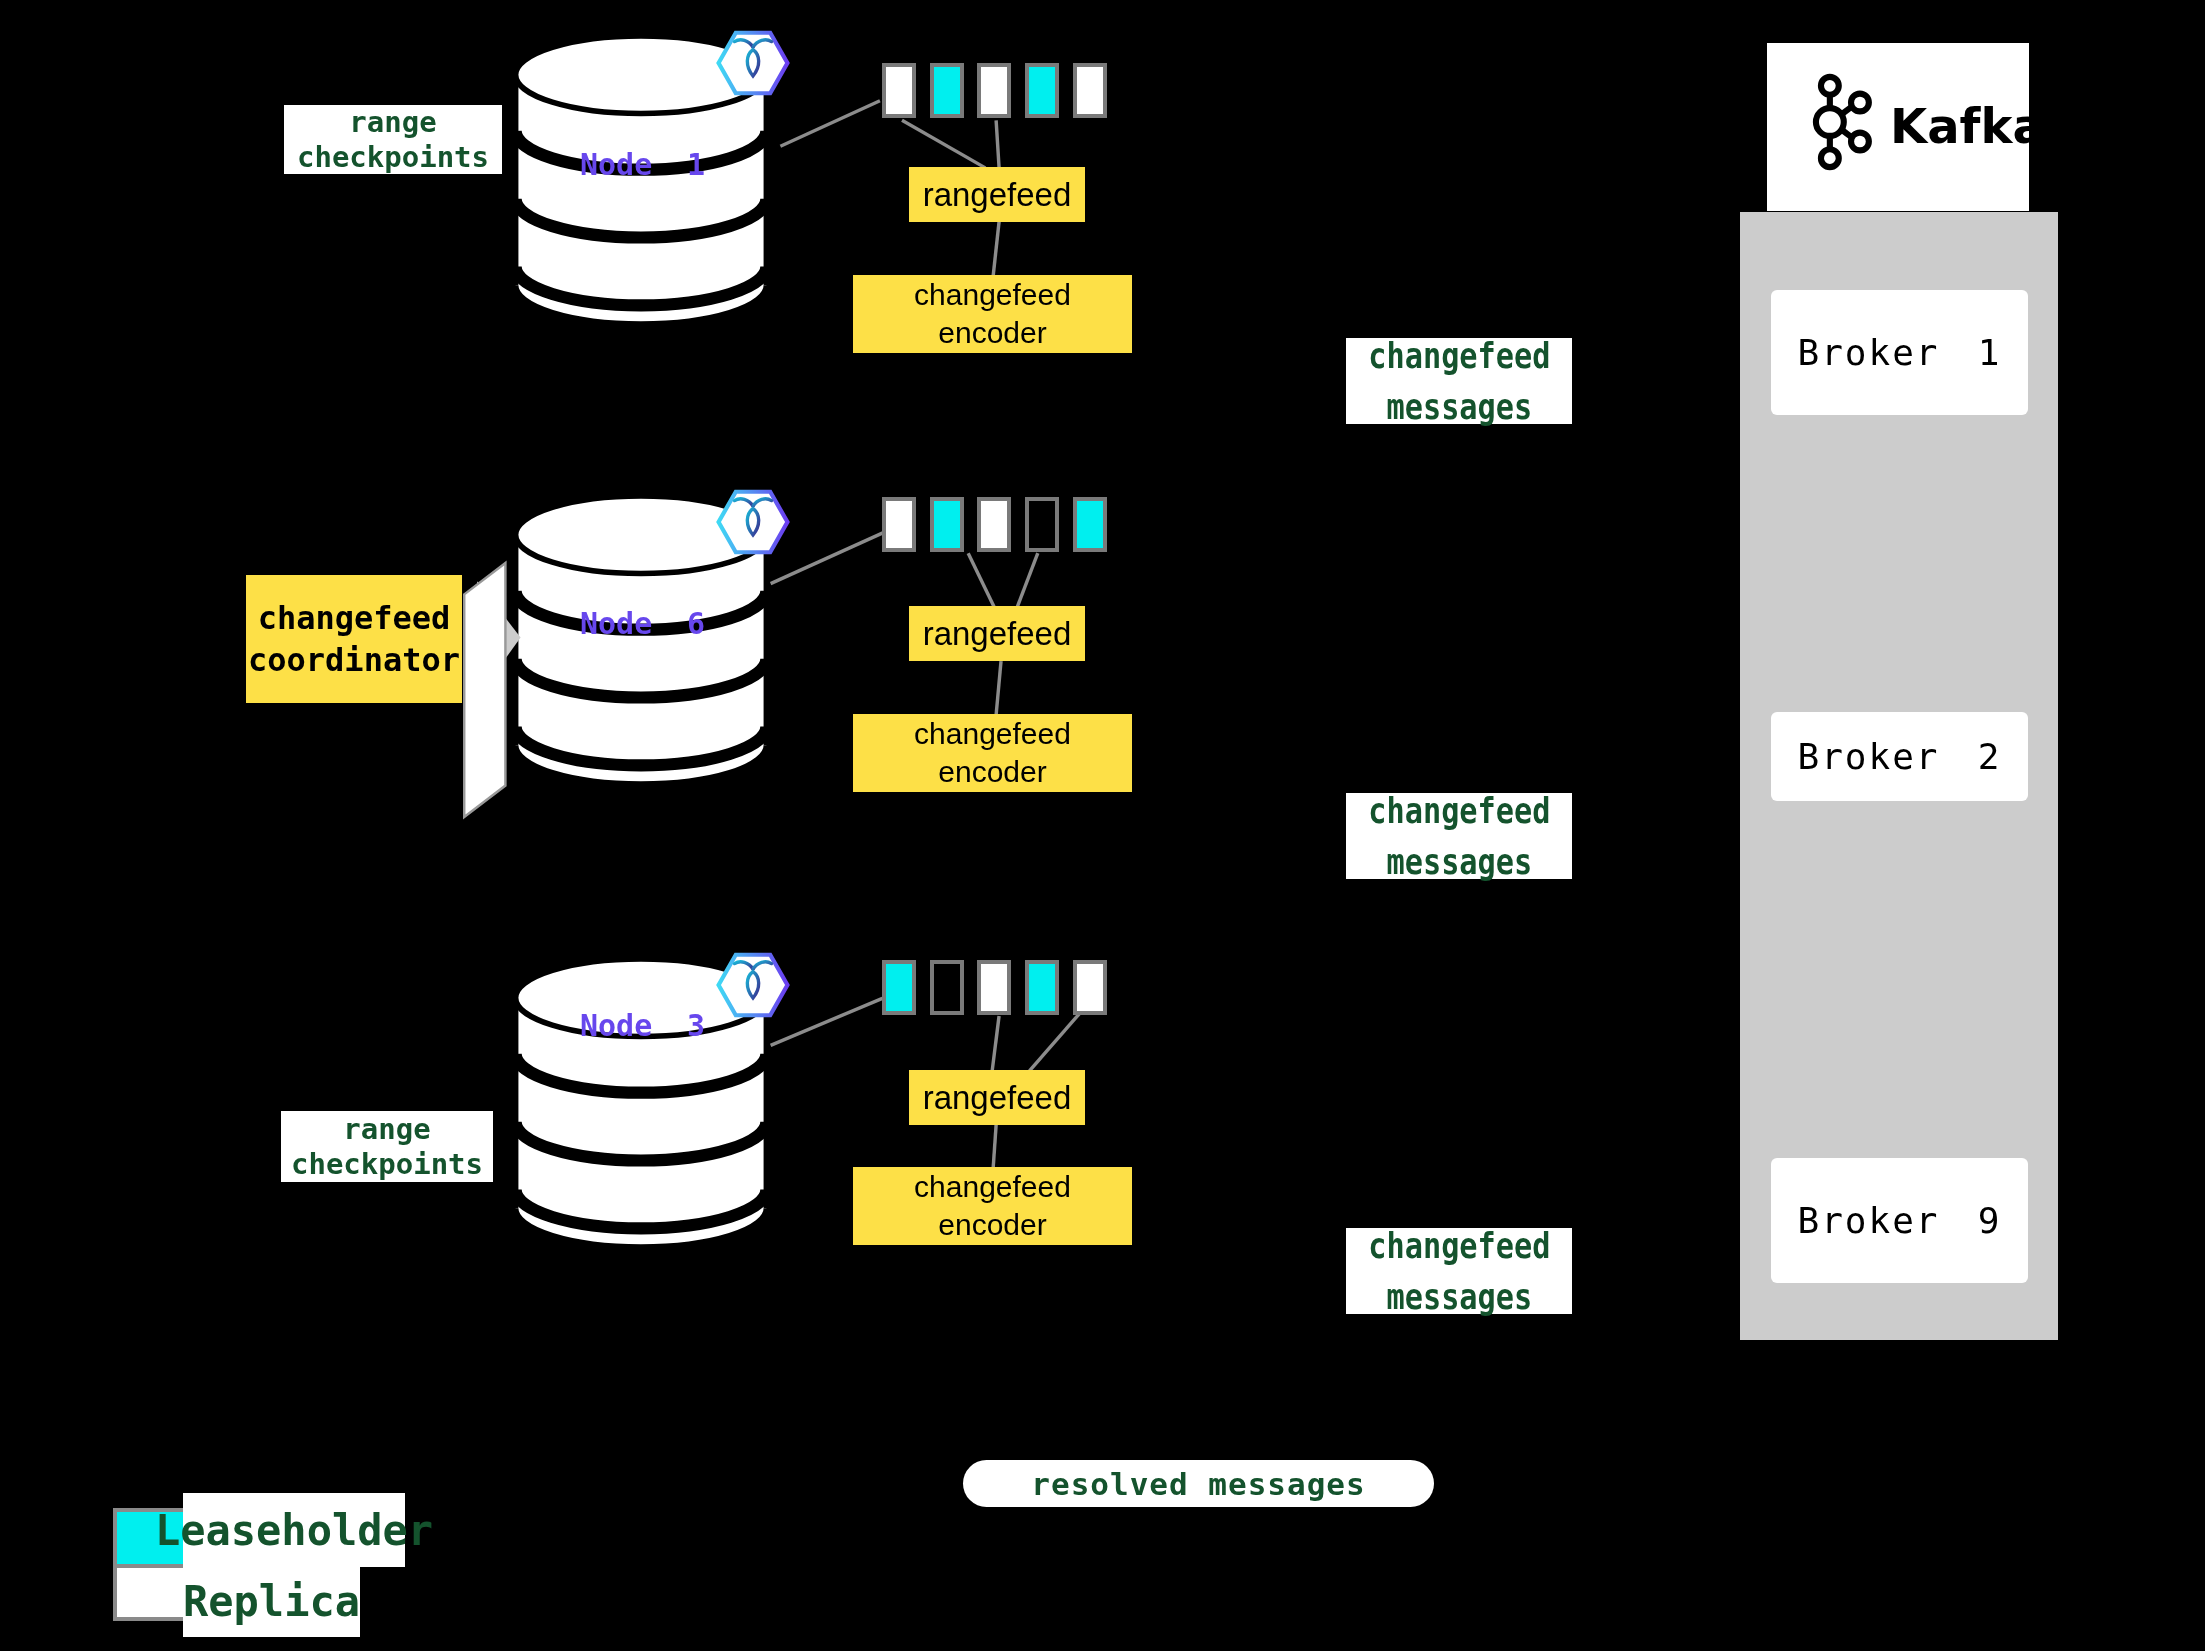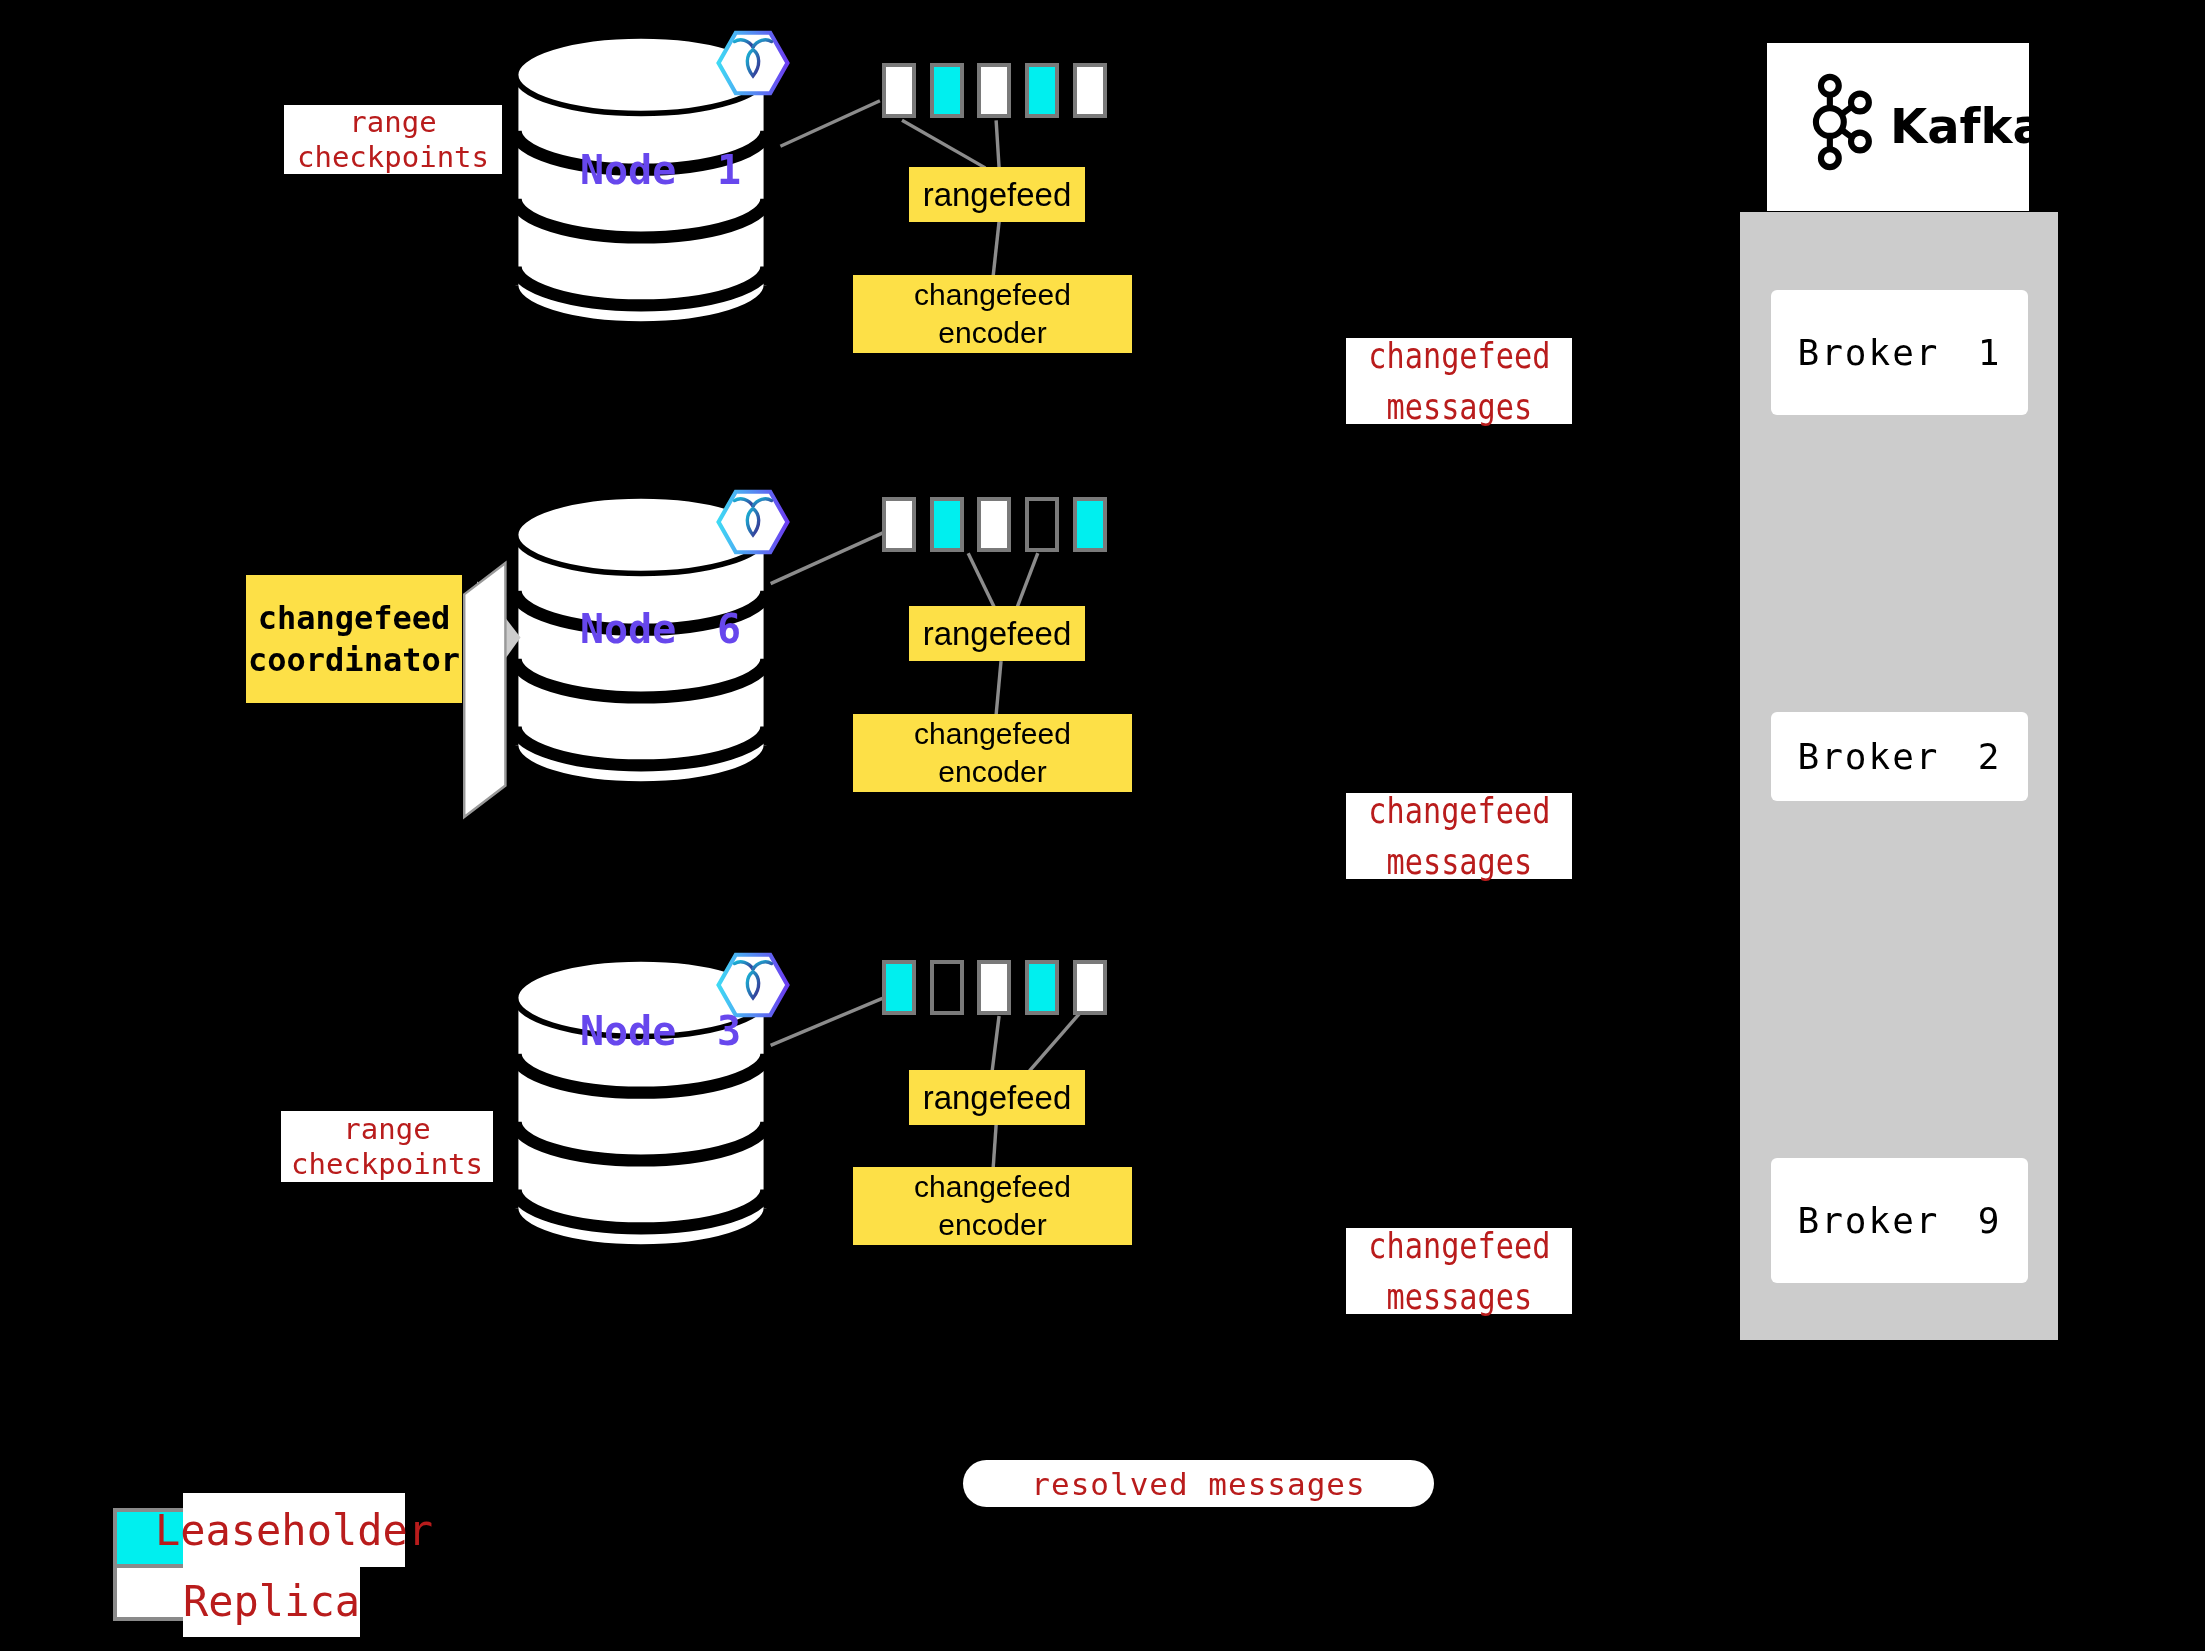--- a/index.html
+++ b/index.html
@@ -2,25 +2,25 @@
 <html style="font-size:7.8px"><head>
 <meta charset="utf-8">
 <style>
   html,body{margin:0;padding:0;background:#000;}
   .canvas{position:relative;width:2205px;height:1652px;background:#000;overflow:hidden;
           font-family:"DejaVu Sans Mono",monospace;}
   .abs{position:absolute;}
   .ml{white-space:pre-line;}
   svg{display:block;}
   
-  .wbox{background:#fff;color:#b91c1c;display:flex;align-items:center;justify-content:center;
-        text-align:center;}
+  .wbox{background:#fff;color:#14532d;display:flex;align-items:center;justify-content:center;
+        text-align:center;font-weight:bold;}
   .gbox{background:#fde047;color:#000;display:flex;align-items:center;justify-content:center;
         text-align:center;}
-  .node-label{color:#6747ed;font-weight:bold;font-size:40px;word-spacing:16.7px;text-align:center;padding-left:18px;}
+  .node-label{color:#6747ed;font-weight:bold;font-size:30px;word-spacing:16.7px;text-align:center;}
   .range-checkpoints{font-size:29px;line-height:35px;overflow:hidden;}
   .rangefeed-box{font-family:"Liberation Sans","DejaVu Sans",sans-serif;font-size:33px;}
   .encoder-box{font-family:"Liberation Sans","DejaVu Sans",sans-serif;font-size:30px;line-height:38px;}
   .messages-box{font-size:36px;line-height:51px;}
   .messages-box .inner{transform:scaleX(0.84);}
   .coordinator-box{font-weight:bold;font-size:32px;line-height:42px;}
   .resolved-pill{border-radius:29px;font-size:31px;letter-spacing:1px;}
   .kafka-box{background:#fff;}
   .kafka-title{font-family:"DejaVu Sans","Liberation Sans",sans-serif;font-weight:bold;
                font-size:48px;color:#000;}

